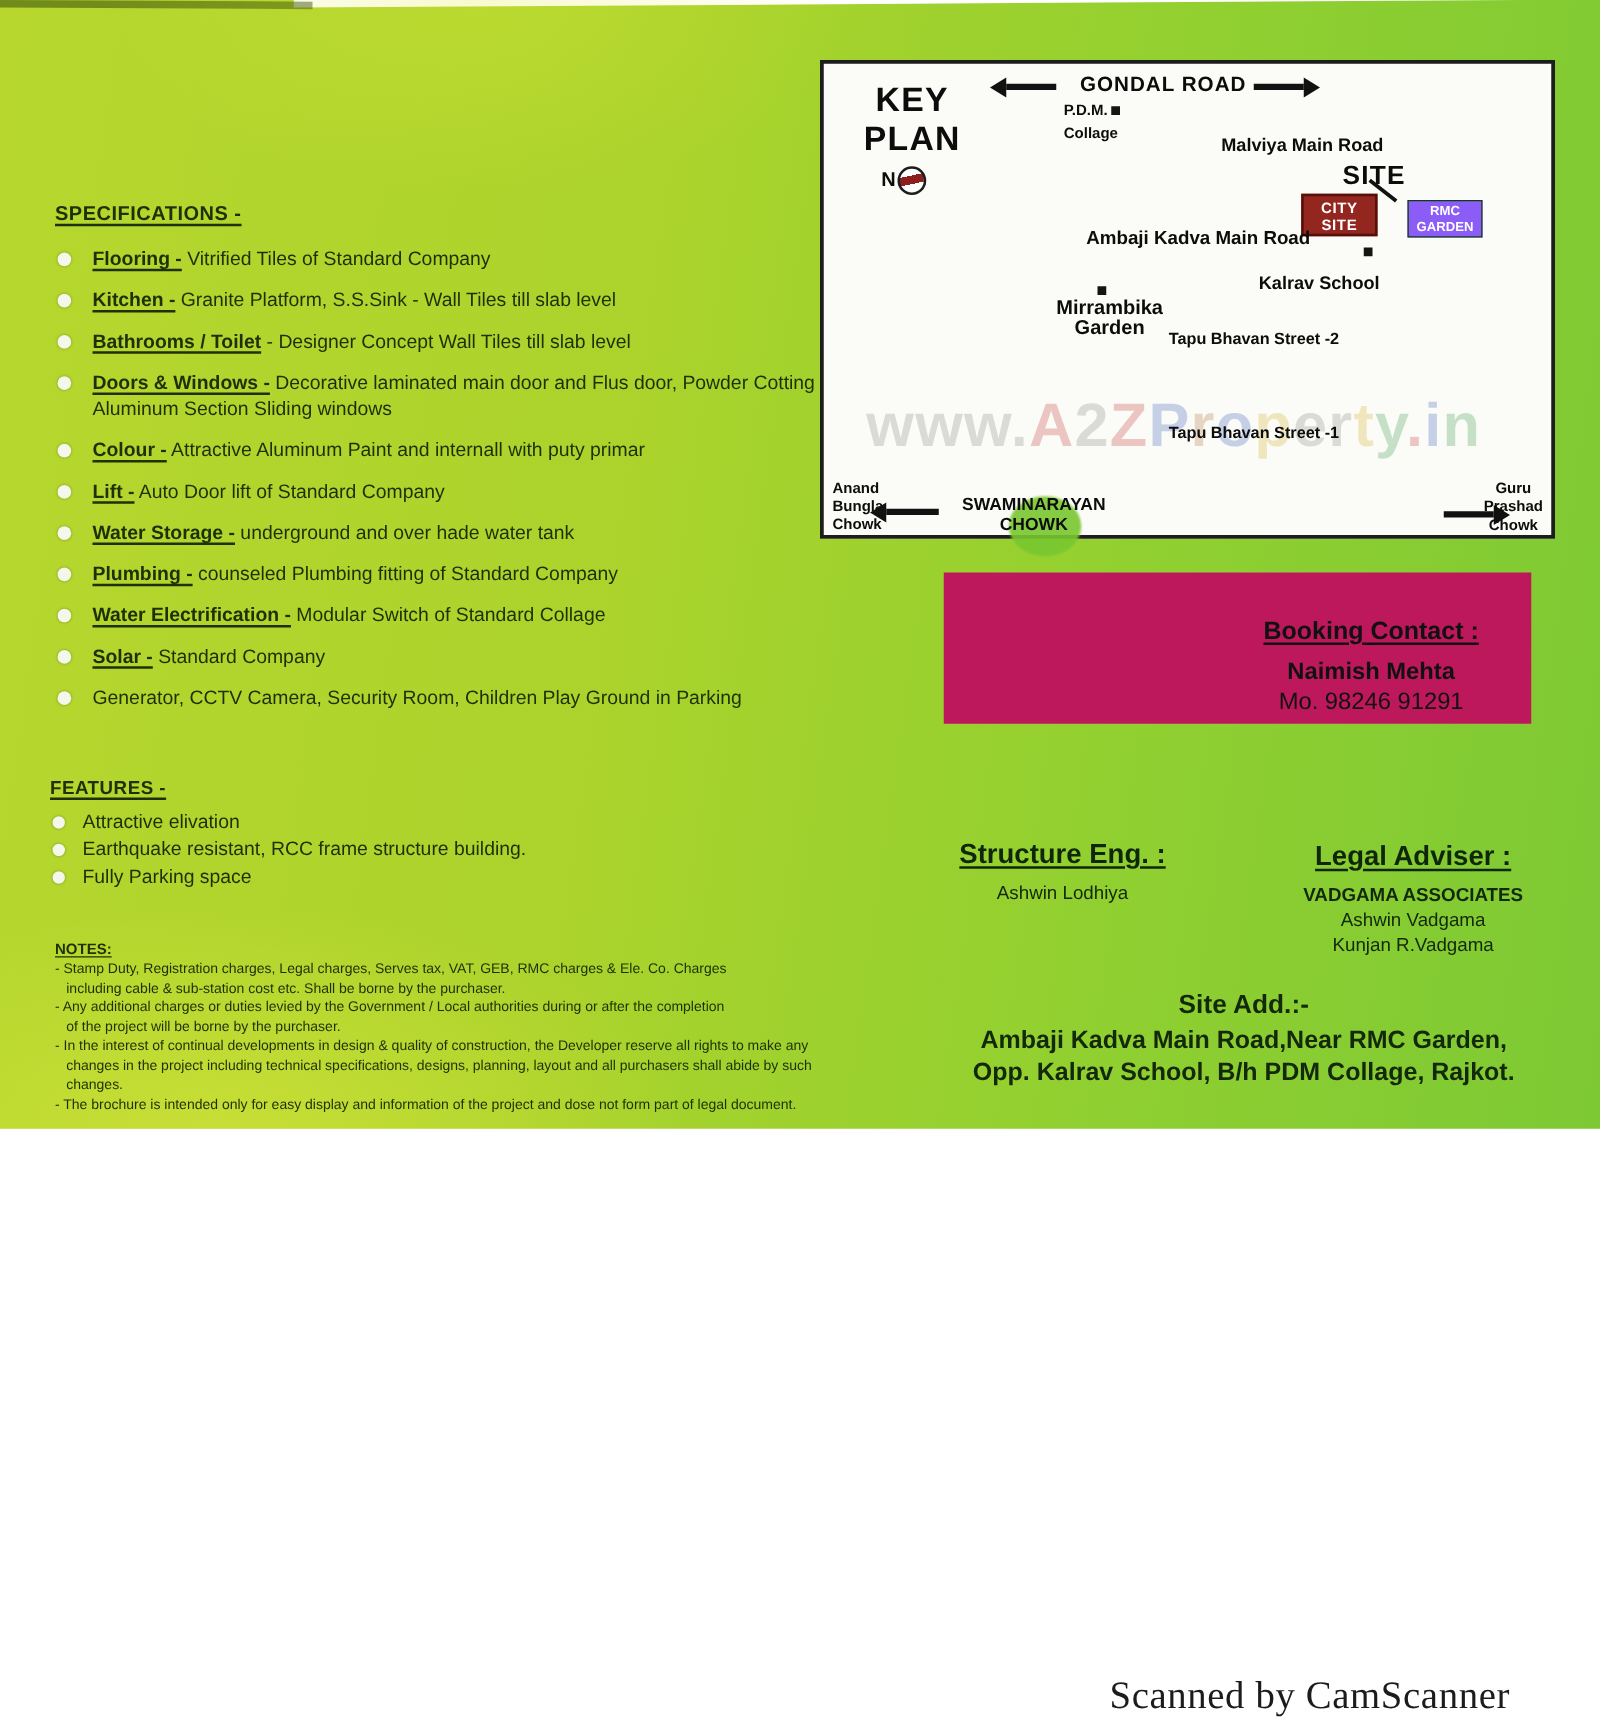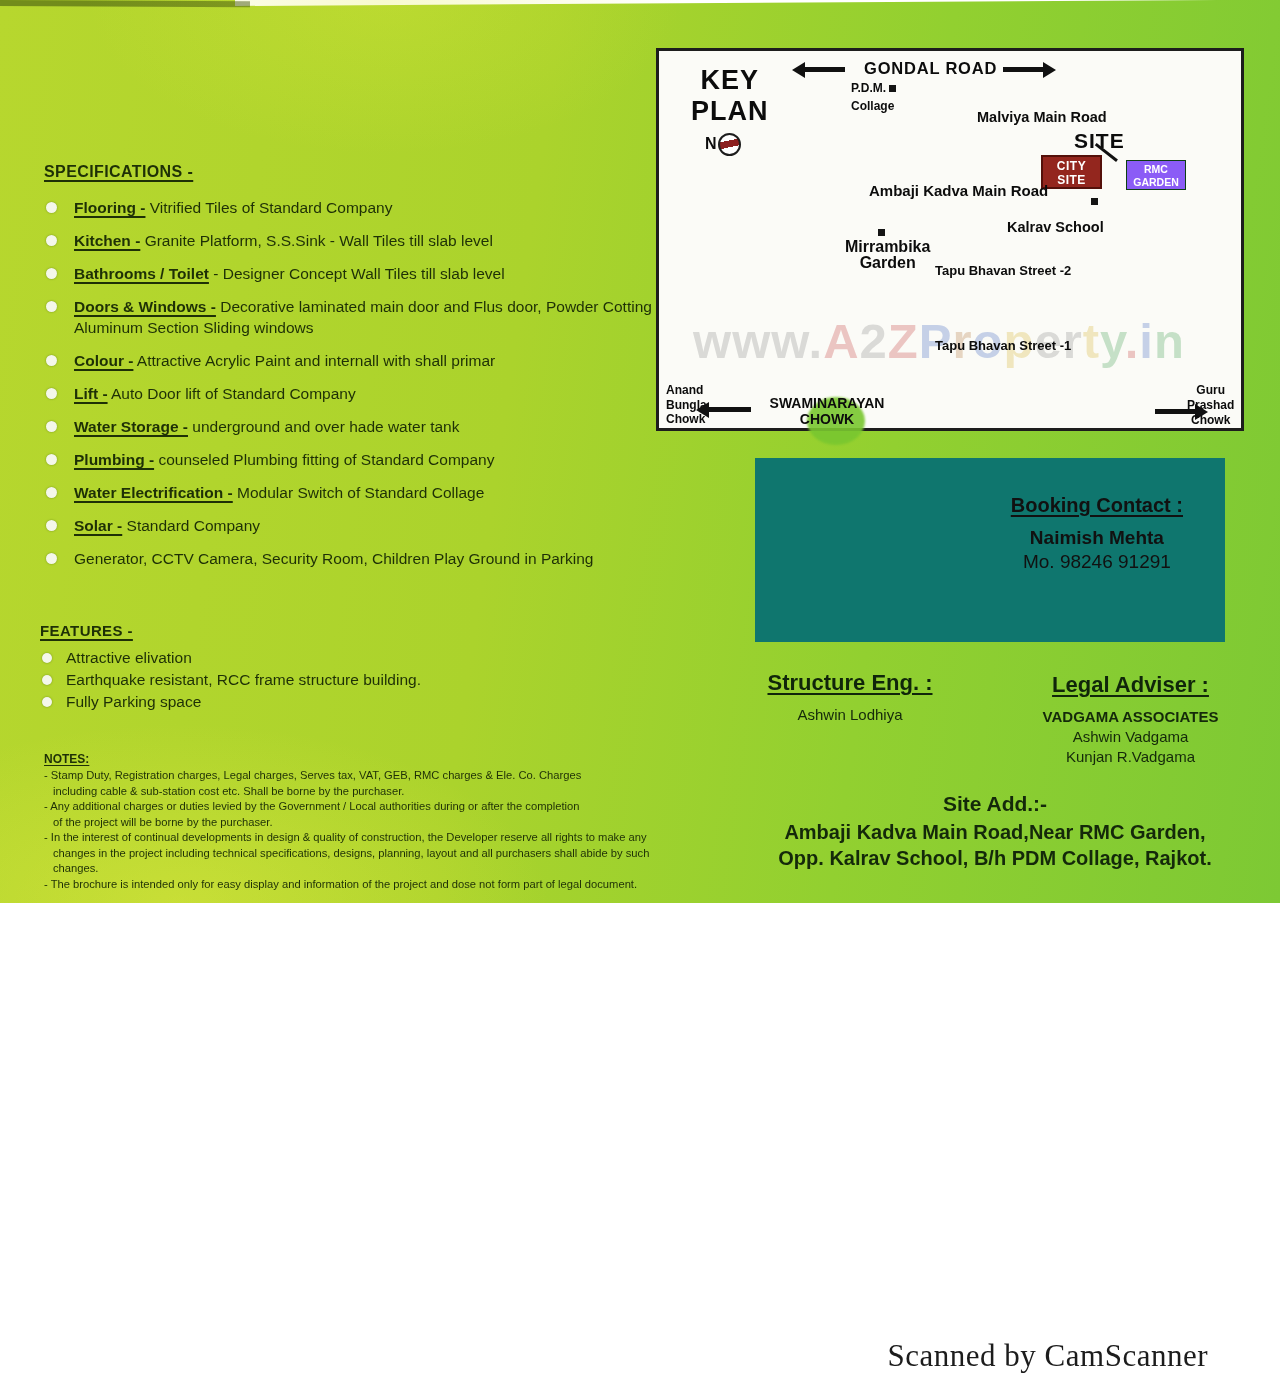--- a/index.html
+++ b/index.html
@@ -68,21 +68,21 @@
   .tapu1 { left:276px; top:287px; font-size:13px; }
   .anand { left:7px; top:332px; font-size:12px; line-height:14.5px; }
   .swami { left:88px; top:344px; width:160px; text-align:center; font-size:14px; line-height:16px; }
   .swami-blob { position:absolute; left:148px; top:346px; width:58px; height:48px; border-radius:50%;
     background:#79c72f; opacity:0.9; filter:blur(1px); }
   .guru { left:528px; top:332px; font-size:12px; line-height:15px; text-align:center; }
   .a2z-watermark { position:absolute; left:34px; top:262px; width:535px; font-size:49px; font-weight:bold;
     letter-spacing:1px; opacity:0.30; white-space:nowrap; filter:blur(0.6px); }
 
   
-  .booking-box { position:absolute; left:755px; top:458px; width:470px; height:184px; background:#0f766e; }
+  .booking-box { position:absolute; left:755px; top:458px; width:470px; height:121px; background:#be185d; }
   .booking-inner { position:absolute; right:42px; top:36px; text-align:center; color:#111; }
   .booking-heading { font-size:20px; font-weight:bold; text-decoration:underline; text-decoration-thickness:2px;
     text-underline-offset:3px; margin-bottom:10px; }
   .booking-name { font-size:19px; font-weight:bold; }
   .booking-phone { font-size:19px; margin-top:2px; }
 
   
   .structure-block { position:absolute; left:745px; top:670px; width:210px; text-align:center; color:#14290a; }
   .legal-block { position:absolute; left:1018px; top:672px; width:225px; text-align:center; color:#14290a; }
   .person-heading { font-size:22px; font-weight:bold; text-decoration:underline; text-decoration-thickness:2px;
@@ -121,21 +121,21 @@
     <div class="spec-item">
       <span class="bullet"></span>
       <span><b class="lbl">Bathrooms / Toilet</b> <span>-  Designer Concept Wall Tiles till slab level</span></span>
     </div>
     <div class="spec-item">
       <span class="bullet"></span>
       <span><b class="lbl">Doors &amp; Windows -</b> <span>Decorative laminated main door and Flus door, Powder Cotting Aluminum Section Sliding windows</span></span>
     </div>
     <div class="spec-item">
       <span class="bullet"></span>
-      <span><b class="lbl">Colour -</b> <span>Attractive Acrylic Paint and internall with shall primar</span></span>
+      <span><b class="lbl">Colour -</b> <span>Attractive Aluminum Paint and internall with puty primar</span></span>
     </div>
     <div class="spec-item">
       <span class="bullet"></span>
       <span><b class="lbl">Lift -</b> <span>Auto Door lift of Standard Company</span></span>
     </div>
     <div class="spec-item">
       <span class="bullet"></span>
       <span><b class="lbl">Water Storage -</b> <span>underground and over hade water tank</span></span>
     </div>
     <div class="spec-item">

